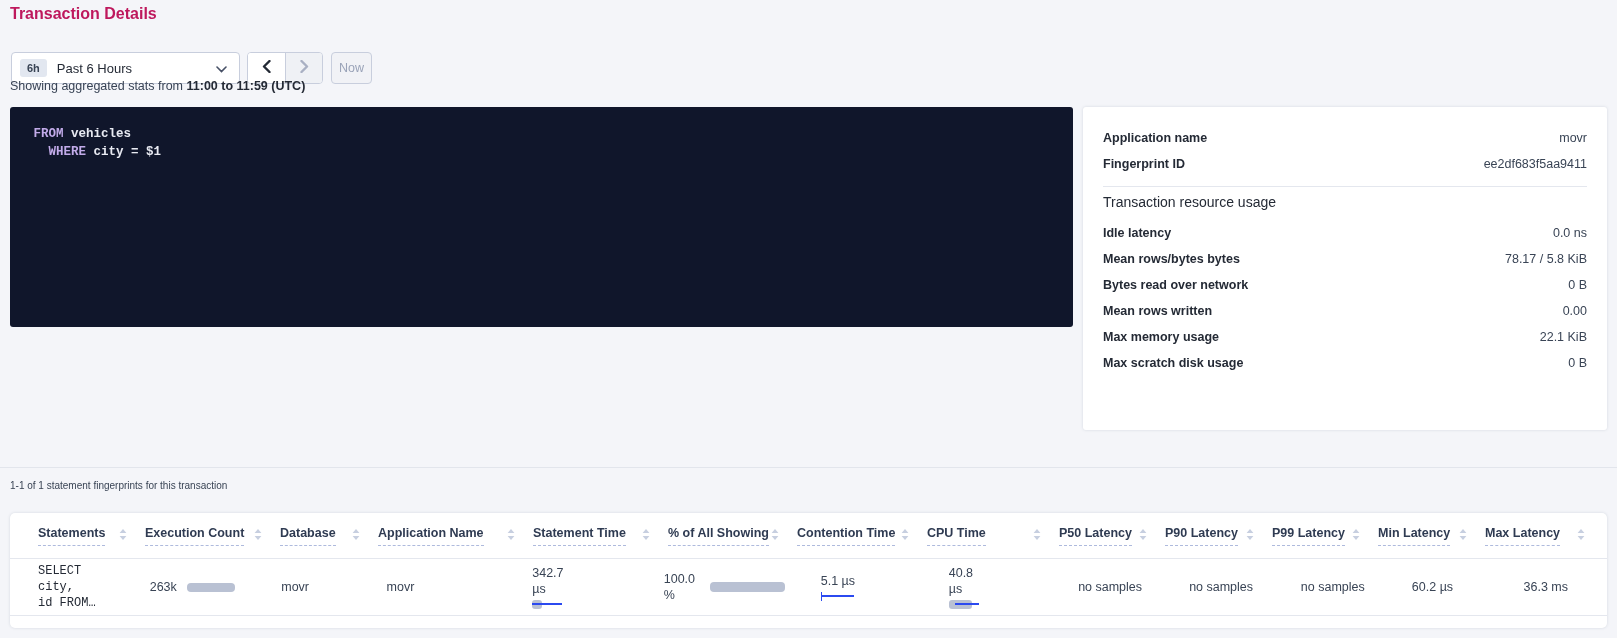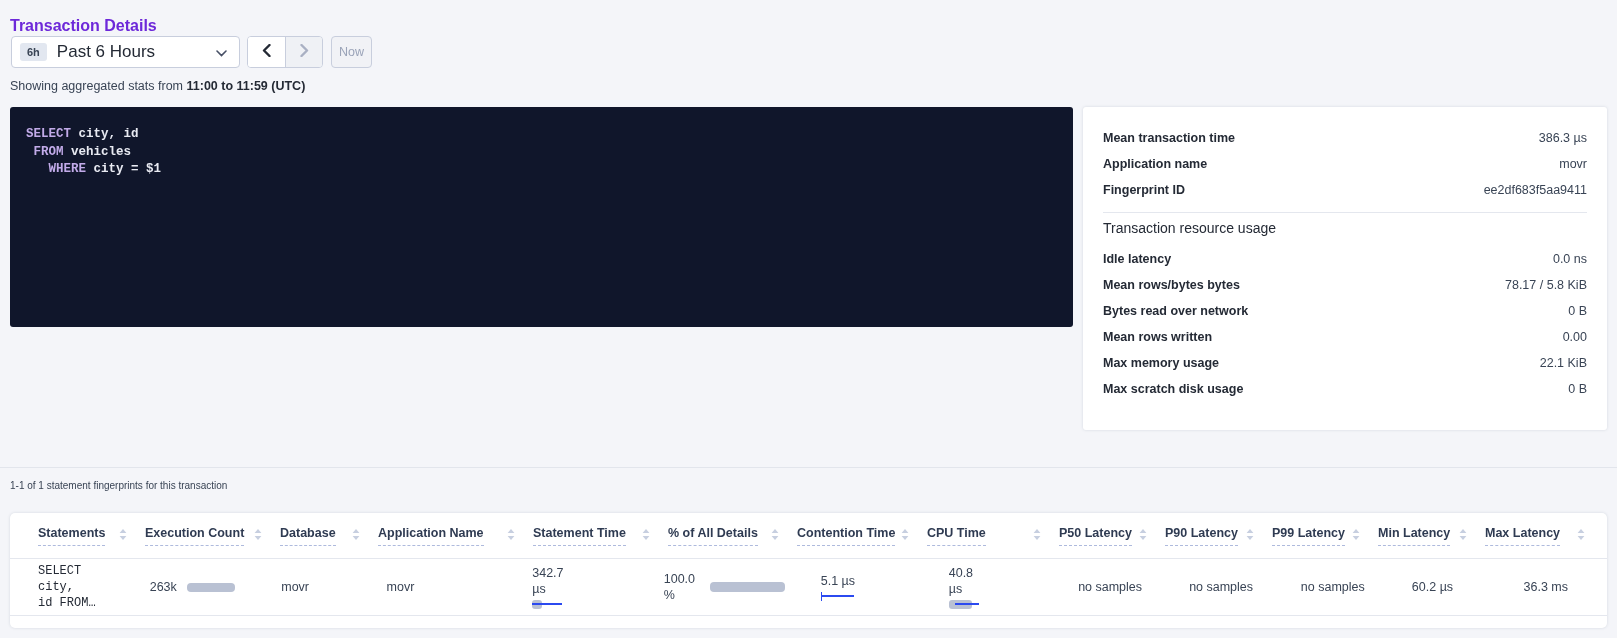--- a/index.html
+++ b/index.html
@@ -5,33 +5,33 @@
   * { margin:0; padding:0; box-sizing:border-box; }
   html,body { background:#f4f5f9; }
   .page {
     position:relative; width:1617px; height:638px; overflow:hidden;
     background:#f4f5f9;
     font-family:"Liberation Sans", sans-serif;
     color:#394455;
   }
   
   .page-title {
-    position:absolute; left:10px; top:17px;
-    font-size:16px; font-weight:700; color:#6d28d9;
-  }
-  .controls { position:absolute; left:11px; top:36px; height:32px; display:flex; align-items:stretch; }
+    position:absolute; left:10px; top:5px;
+    font-size:16px; font-weight:700; color:#be185d;
+  }
+  .controls { position:absolute; left:11px; top:52px; height:32px; display:flex; align-items:stretch; }
   .timepicker {
     width:229px; background:#fff; border:1px solid #c8cedd; border-radius:4px;
     display:flex; align-items:center; padding:0 12px 0 8px; cursor:pointer;
   }
   .tp-badge {
     background:#e2e7f0; color:#394455; font-size:11px; font-weight:700;
     border-radius:3px; padding:3px 7px; margin-right:10px;
   }
-  .tp-label { font-size:17px; color:#242a35; flex:1; }
+  .tp-label { font-size:13px; color:#242a35; flex:1; }
   .arrow-group {
     margin-left:7px; display:flex; border:1px solid #c8cedd; border-radius:4px;
     overflow:hidden; background:#fff;
   }
   .arrow-btn {
     width:37px; border:none; background:#fff; display:flex; align-items:center;
     justify-content:center; cursor:pointer;
   }
   .arrow-btn.disabled { background:#eff1f5; cursor:default; }
   .arrow-btn + .arrow-btn { border-left:1px solid #c8cedd; }
@@ -140,30 +140,25 @@
             </svg>
         </span>
       </button>
     </div>
     <button class="now-btn">Now</button>
   </div>
 
   <p class="range-caption"><span>Showing aggregated stats from </span><b>11:00 to 11:59 (UTC)</b></p>
 
   <div class="sql-box">
-    <div class="sql-line"><span></span><span class="sql-kw">SELECT</span><span> city, id</span></div>
     <div class="sql-line"><span> </span><span class="sql-kw">FROM</span><span> vehicles</span></div>
     <div class="sql-line"><span>   </span><span class="sql-kw">WHERE</span><span> city = $1</span></div>
   </div>
 
   <div class="summary-card">
-    <div class="srow">
-      <span class="slabel">Mean transaction time</span>
-      <span class="svalue">386.3 µs</span>
-    </div>
     <div class="srow">
       <span class="slabel">Application name</span>
       <span class="svalue">movr</span>
     </div>
     <div class="srow">
       <span class="slabel">Fingerprint ID</span>
       <span class="svalue">ee2df683f5aa9411</span>
     </div>
     <div class="sdivider"></div>
     <div class="ssection-title">Transaction resource usage</div>
@@ -227,21 +222,21 @@
             </svg></span>
         </div>
       <div class="th c4">
           <span class="lbl">Statement Time</span>
           <span class="sort"><svg width="8" height="13" viewBox="0 0 8 13">
               <path d="M4 1 L7.4 5 L0.6 5 Z" fill="#c7cfe0"></path>
               <path d="M4 12 L0.6 8 L7.4 8 Z" fill="#c7cfe0"></path>
             </svg></span>
         </div>
       <div class="th c5">
-          <span class="lbl">% of All Details</span>
+          <span class="lbl">% of All Showing</span>
           <span class="sort"><svg width="8" height="13" viewBox="0 0 8 13">
               <path d="M4 1 L7.4 5 L0.6 5 Z" fill="#c7cfe0"></path>
               <path d="M4 12 L0.6 8 L7.4 8 Z" fill="#c7cfe0"></path>
             </svg></span>
         </div>
       <div class="th c6">
           <span class="lbl">Contention Time</span>
           <span class="sort"><svg width="8" height="13" viewBox="0 0 8 13">
               <path d="M4 1 L7.4 5 L0.6 5 Z" fill="#c7cfe0"></path>
               <path d="M4 12 L0.6 8 L7.4 8 Z" fill="#c7cfe0"></path>

